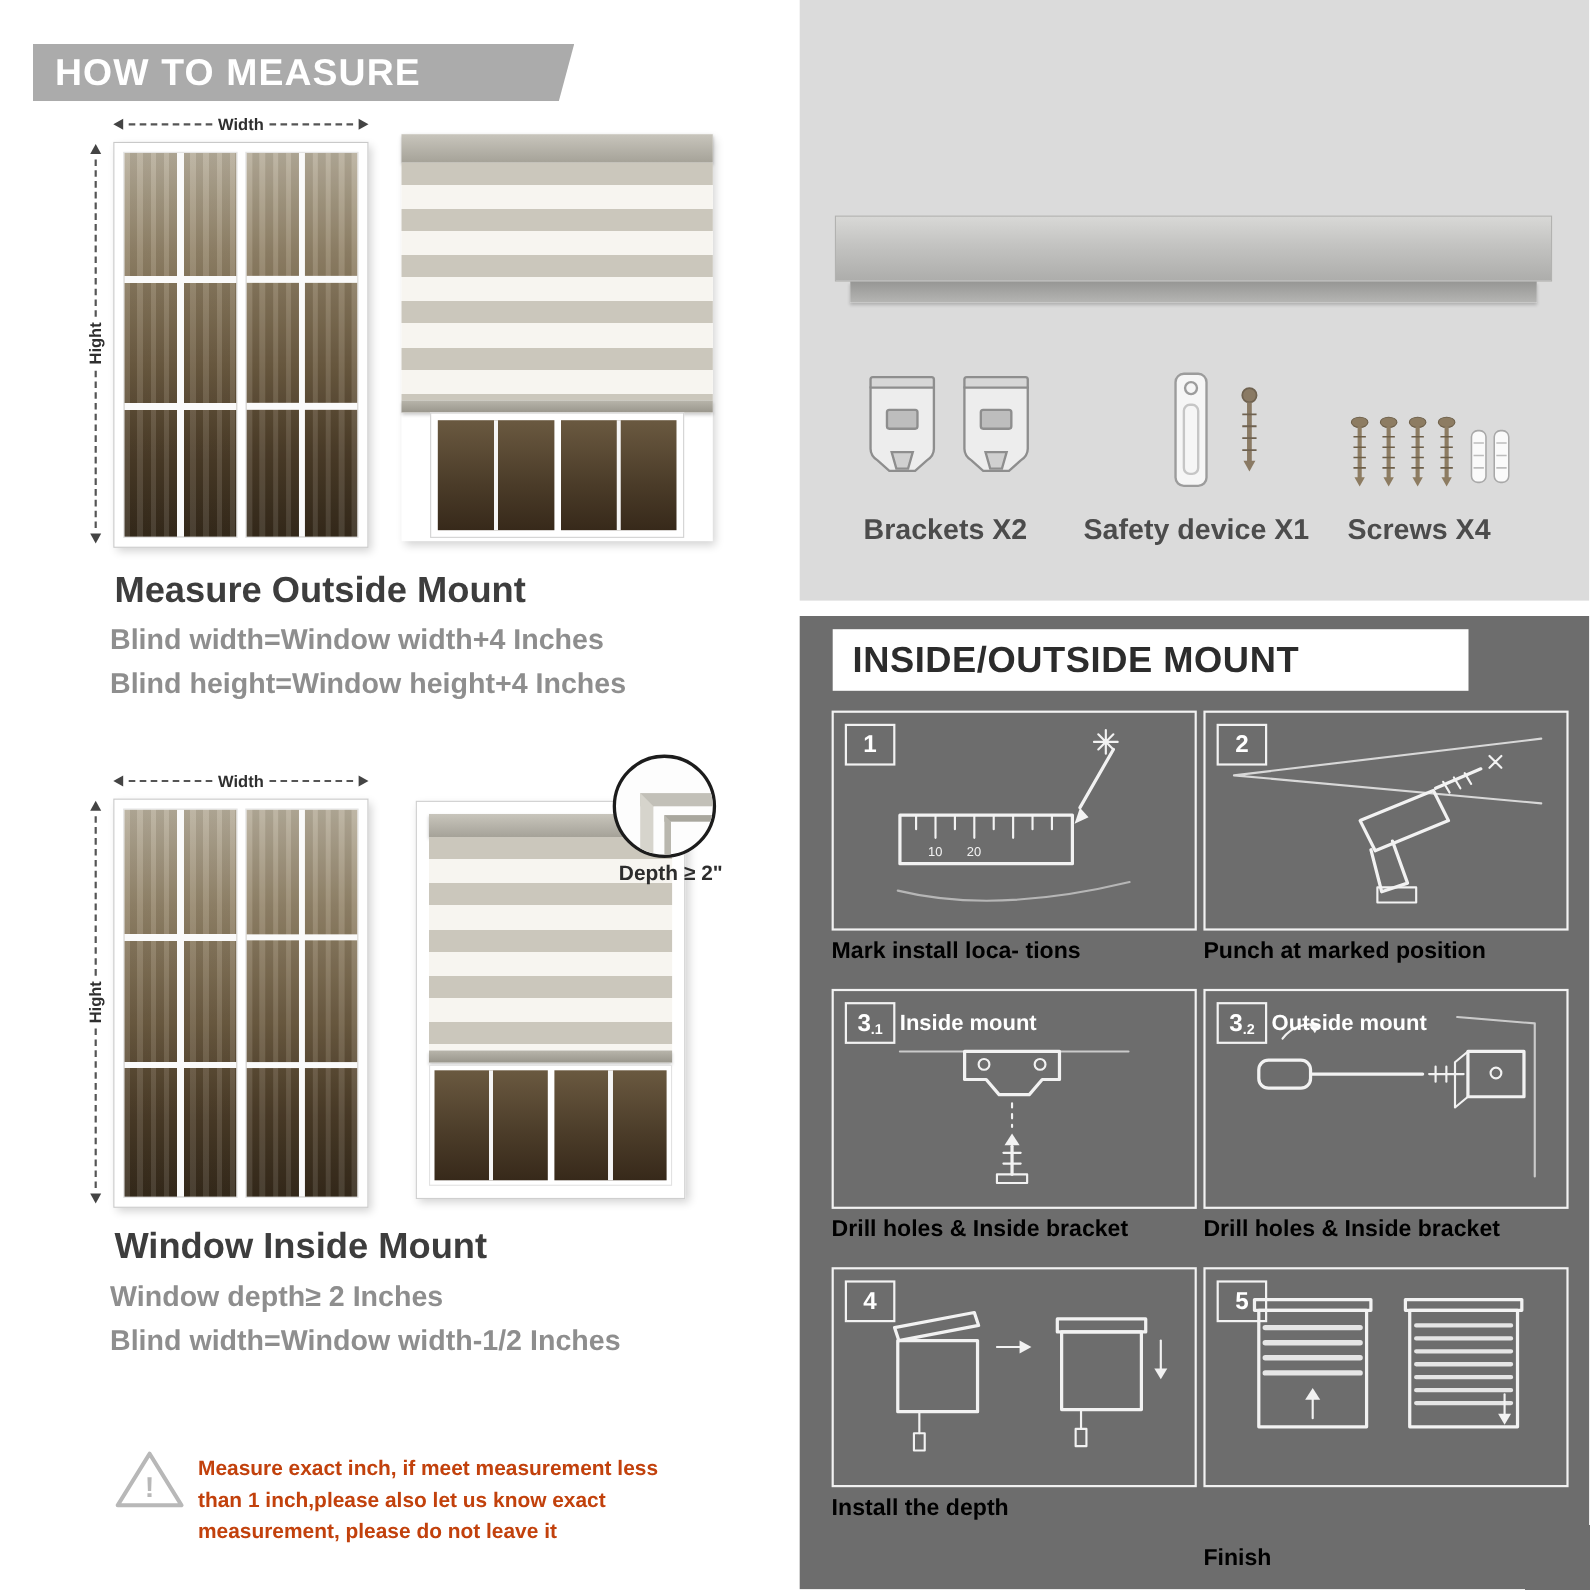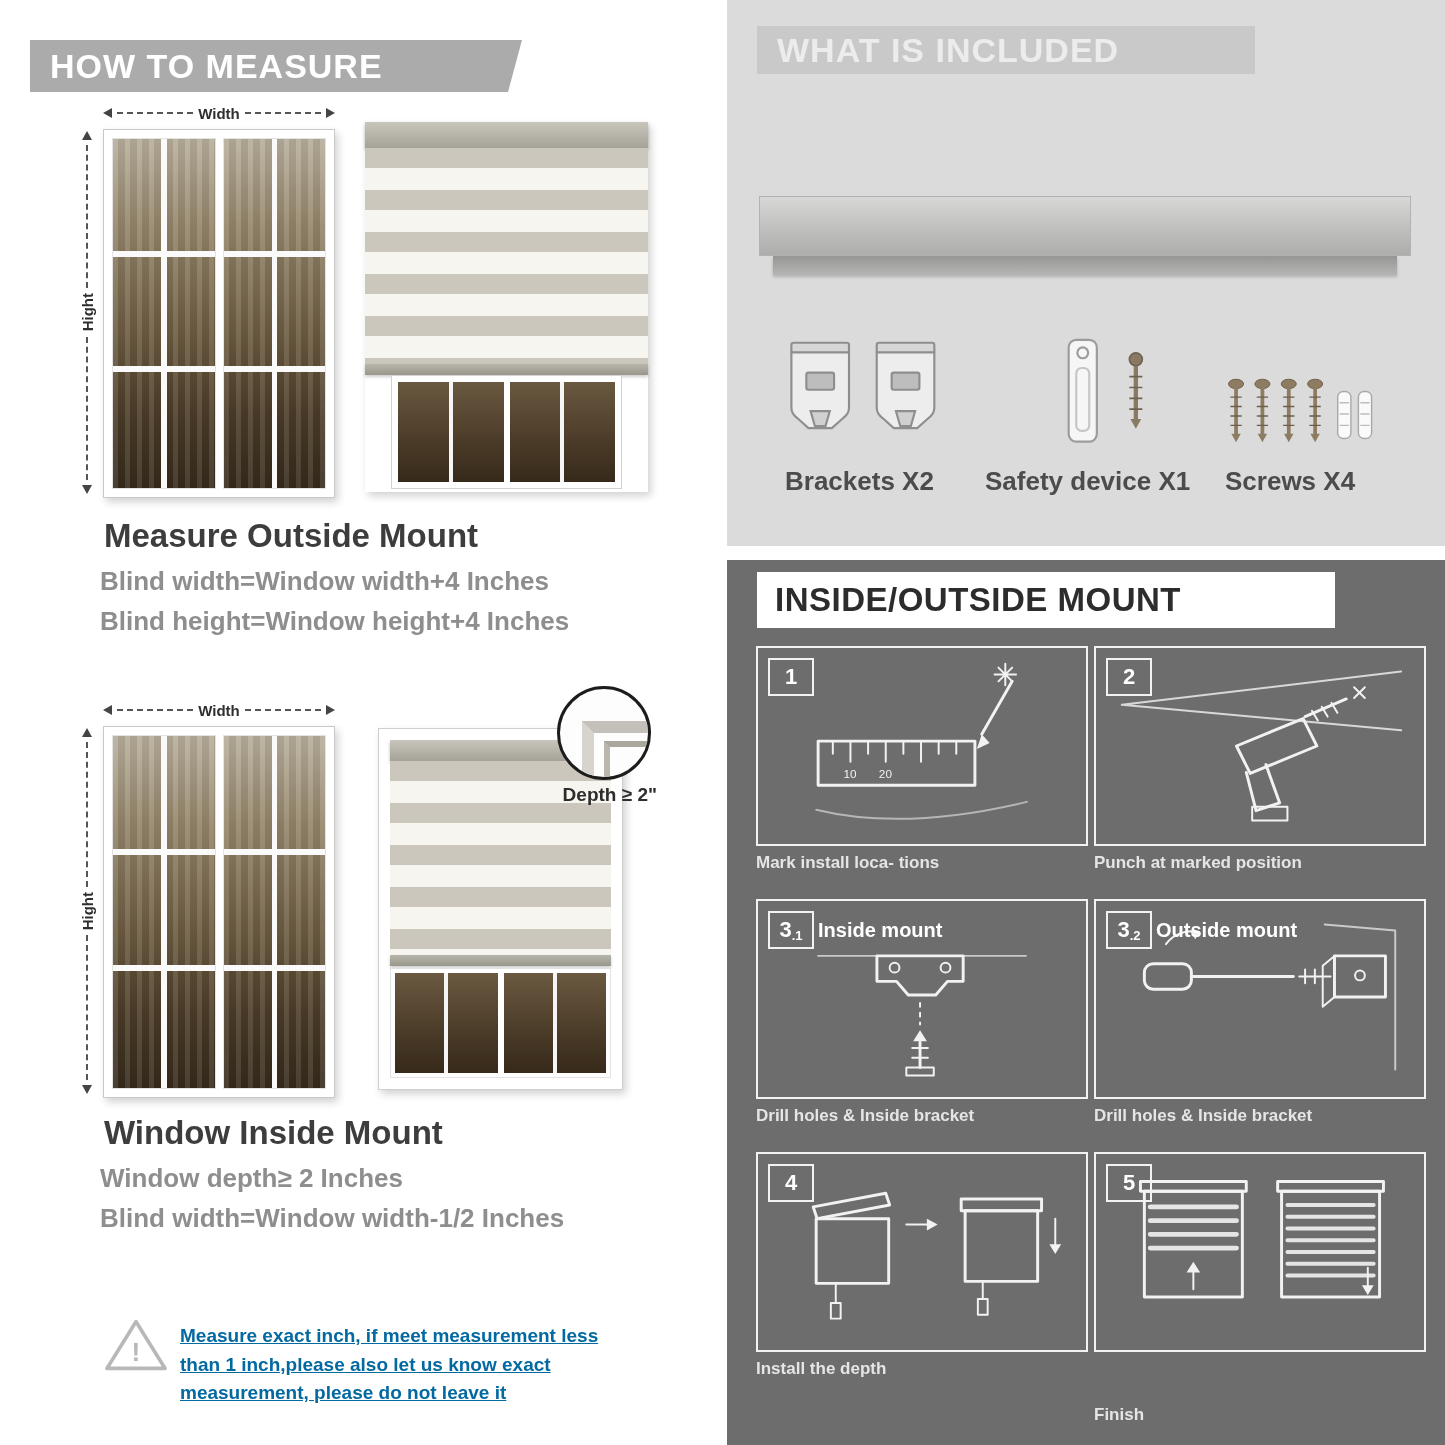--- a/index.html
+++ b/index.html
@@ -57,21 +57,21 @@
     border-left:12px solid #d6d4cc;border-top:12px solid #c2c0b8;}
   .c-corner2{position:absolute;left:44px;top:52px;width:50px;height:40px;
     border-left:6px solid #b9b7ae;border-top:6px solid #a9a79e;}
   .depth-lbl{position:absolute;right:-34px;top:56px;font-size:19px;font-weight:bold;color:#2d2d2d;white-space:nowrap;z-index:6;}
 
   .h2-dark{position:absolute;font-size:33px;font-weight:bold;color:#3d3d3d;margin:4px;}
   .line-gray{position:absolute;font-size:26px;font-weight:bold;color:#8e8e8e;margin:0;white-space:nowrap;}
 
   .warn-icon{position:absolute;left:103px;top:1316px;}
   .warn-text{position:absolute;left:180px;top:1322px;width:452px;font-size:19px;font-weight:bold;
-    color:#0369a1;line-height:1.5;margin:0;text-decoration:underline;}
+    color:#c2410c;line-height:1.5;margin:0;}
 
   
   .right-top{position:absolute;left:727px;top:0;width:718px;height:546px;background:#dbdbdb;}
   .inc-banner{position:absolute;left:30px;top:26px;width:478px;height:48px;background:#c9c9c9;
     color:#ececec;font-size:34px;font-weight:bold;letter-spacing:1px;line-height:48px;padding-left:20px;}
   .blind-lbl{position:absolute;left:0;right:0;top:140px;text-align:center;font-size:27px;font-weight:bold;color:#4c4c4c;}
   .rail{position:absolute;left:32px;top:196px;width:652px;}
   .rail-top{height:58px;background:linear-gradient(180deg,#d8d8d6 0%,#c3c3c1 45%,#adadab 100%);border:1px solid #b2b2b0;}
   .rail-lip{margin:0 14px;height:19px;background:linear-gradient(180deg,#969694,#b5b5b3);box-shadow:0 2px 3px rgba(0,0,0,.2);}
   .inc-icons{position:absolute;}
@@ -80,21 +80,21 @@
   
   .right-bottom{position:absolute;left:727px;top:560px;width:718px;height:885px;background:#6d6d6d;}
   .mount-banner{position:absolute;left:30px;top:12px;width:560px;height:56px;background:#ffffff;
     color:#2c2c2c;font-size:33px;font-weight:bold;line-height:56px;padding-left:18px;letter-spacing:.5px;}
   .step{position:absolute;width:332px;height:200px;border:2px solid #f2f2f2;box-sizing:border-box;}
   .badge{position:absolute;left:10px;top:10px;min-width:32px;height:34px;border:2px solid #f2f2f2;
     color:#ffffff;font-size:22px;font-weight:bold;display:flex;align-items:center;justify-content:center;padding:0 5px;}
   .badge .sub{font-size:13px;align-self:flex-end;padding-bottom:4px;}
   .step-label{position:absolute;left:60px;top:18px;color:#ffffff;font-size:20px;font-weight:bold;}
   .step .art{position:absolute;inset:0;width:100%;height:100%;}
-  .caption{position:absolute;width:332px;color:#e5e5e5;font-size:17px;font-weight:bold;}
+  .caption{position:absolute;width:332px;color:#000000;font-size:21px;font-weight:bold;}
 </style>
 </head>
 <body>
 
 <div class="page">
 
   <div class="banner-gray">
     <span>HOW TO MEASURE</span>
   </div>
 
@@ -177,23 +177,20 @@
 
   <div class="warn-icon">
     <svg viewBox="0 0 70 62" width="66" height="58">
       <path d="M35 6 L66 56 H4 Z" fill="none" stroke="#b8b8b8" stroke-width="4" stroke-linejoin="round"></path>
       <text x="35" y="48" text-anchor="middle" font-size="28" font-weight="bold" fill="#b8b8b8" font-family="Liberation Sans, sans-serif">!</text>
     </svg>
   </div>
   <p class="warn-text">Measure exact inch, if meet measurement less than 1 inch,please also let us know exact measurement, please do not leave it</p>
 
   <div class="right-top">
-    <div class="inc-banner">
-      <span>WHAT IS INCLUDED</span>
-    </div>
 
     <div class="rail">
       <div class="rail-top"></div>
       <div class="rail-lip"></div>
     </div>
 
     <div class="inc-icons" style="left:58px;top:338px;">
       <svg width="160" height="112" viewBox="0 0 150 100">
         <g stroke="#8e8e8e" stroke-width="2">
           <rect x="6" y="2" width="54" height="10" rx="2" fill="#d7d7d7"></rect>

